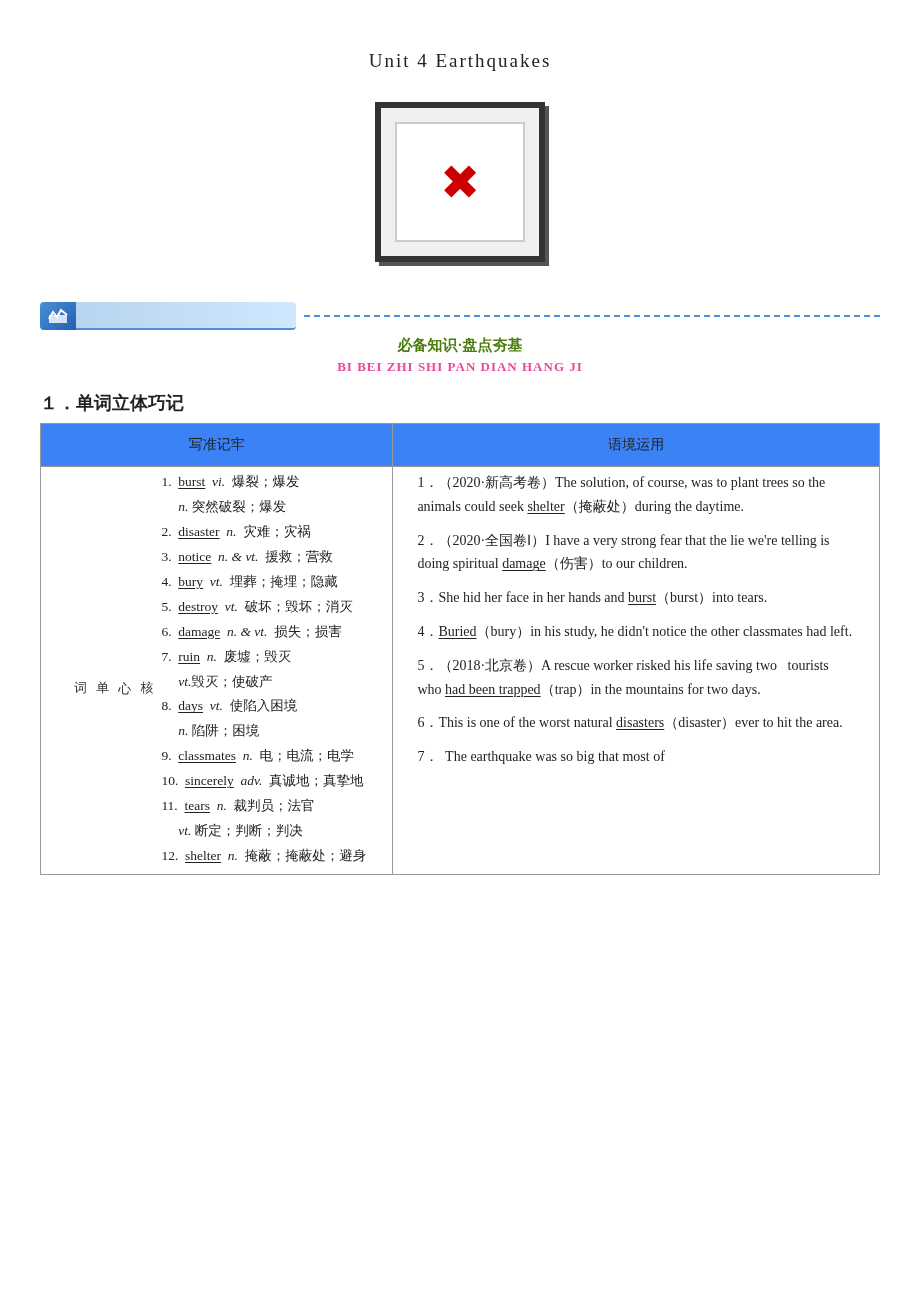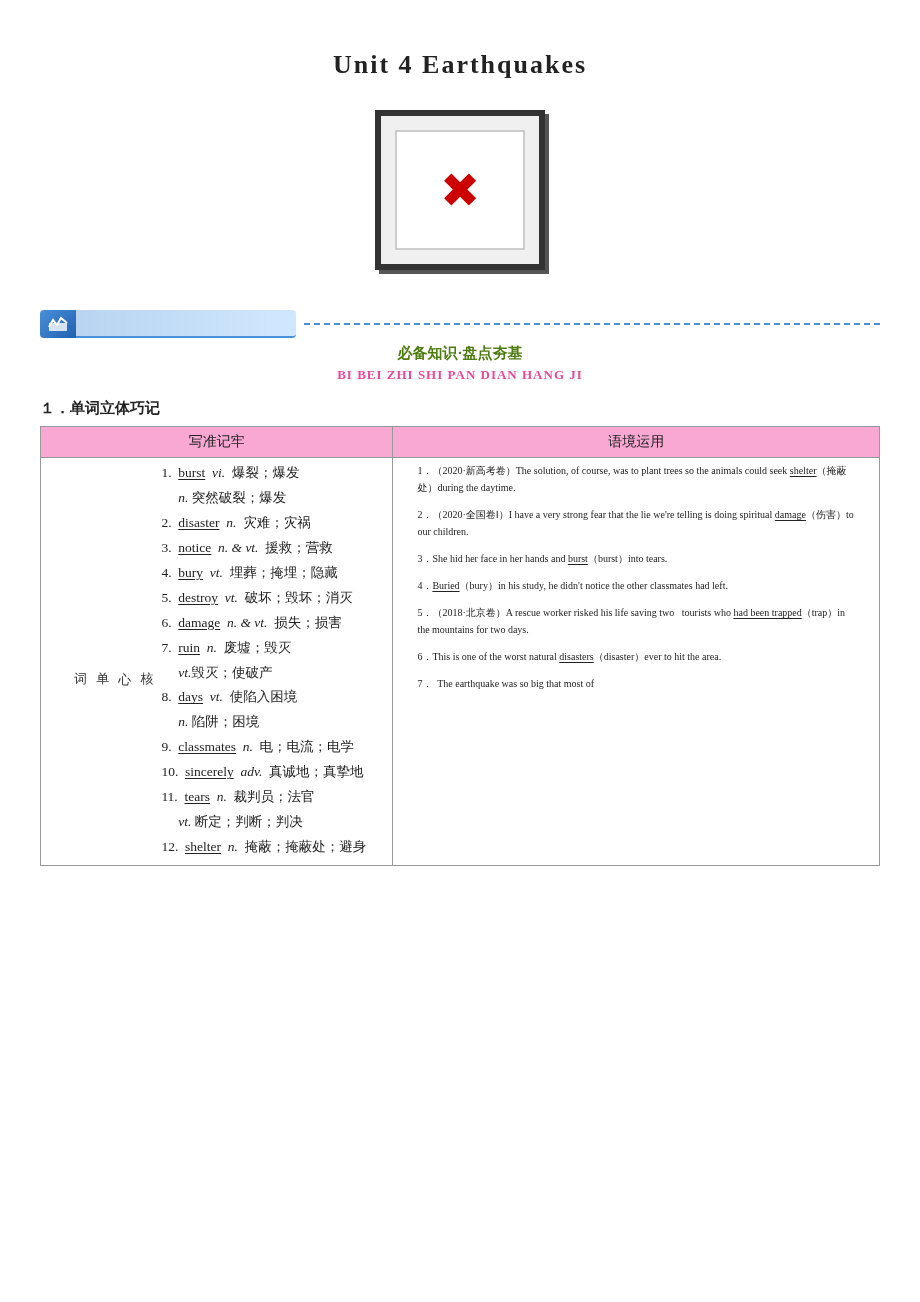--- a/index.html
+++ b/index.html
@@ -7,22 +7,22 @@
       background: #fff;
       font-family: "SimSun", "宋体", serif;
       font-size: 14px;
       color: #222;
       width: 920px;
       min-height: 1302px;
       padding: 20px 40px 30px 40px;
     }
     .page-title {
       text-align: center;
-      font-size: 26px;
-      font-weight: bold;
+      font-size: 19px;
+      font-weight: normal;
       font-family: "Times New Roman", serif;
       margin-top: 30px;
       margin-bottom: 30px;
       letter-spacing: 2px;
     }
     .image-area {
       display: flex;
       justify-content: center;
       margin-bottom: 40px;
     }
@@ -88,37 +88,37 @@
     }
     .section-pinyin {
       text-align: center;
       font-size: 13px;
       font-weight: bold;
       color: #ec4899;
       margin-bottom: 16px;
       letter-spacing: 1px;
     }
     .subsection-title {
-      font-size: 15px;
+      font-size: 18px;
       font-weight: bold;
       margin-bottom: 8px;
       color: #222;
     }
     .vocab-table {
       width: 100%;
       border-collapse: collapse;
       border: 1.5px solid #999;
       margin-bottom: 10px;
     }
     .vocab-table th {
       border: 1.5px solid #999;
-      padding: 6px 10px;
-      text-align: center;
-      font-size: 14px;
-      background: #f9a8d4;
+      padding: 12px 10px;
+      text-align: center;
+      font-size: 14px;
+      background: #3b82f6;
       font-weight: normal;
     }
     .vocab-table td {
       border: 1.5px solid #999;
       padding: 4px 24px;
       vertical-align: top;
       font-size: 13.5px;
       line-height: 1.7;
     }
     .left-col {
@@ -149,21 +149,21 @@
     }
     .vocab-entry {
       margin-bottom: 2px;
     }
     .underline {
       text-decoration: underline;
       text-underline-offset: 2px;
     }
     .context-entry {
       margin-bottom: 10px;
-      font-size: 10px;
+      font-size: 14px;
       line-height: 1.7;
     }
   </style>
 </head>
 <body>
 
 <div class="page-title">Unit 4    Earthquakes</div>
 
 <div class="image-area">
   <div class="broken-image-box">

